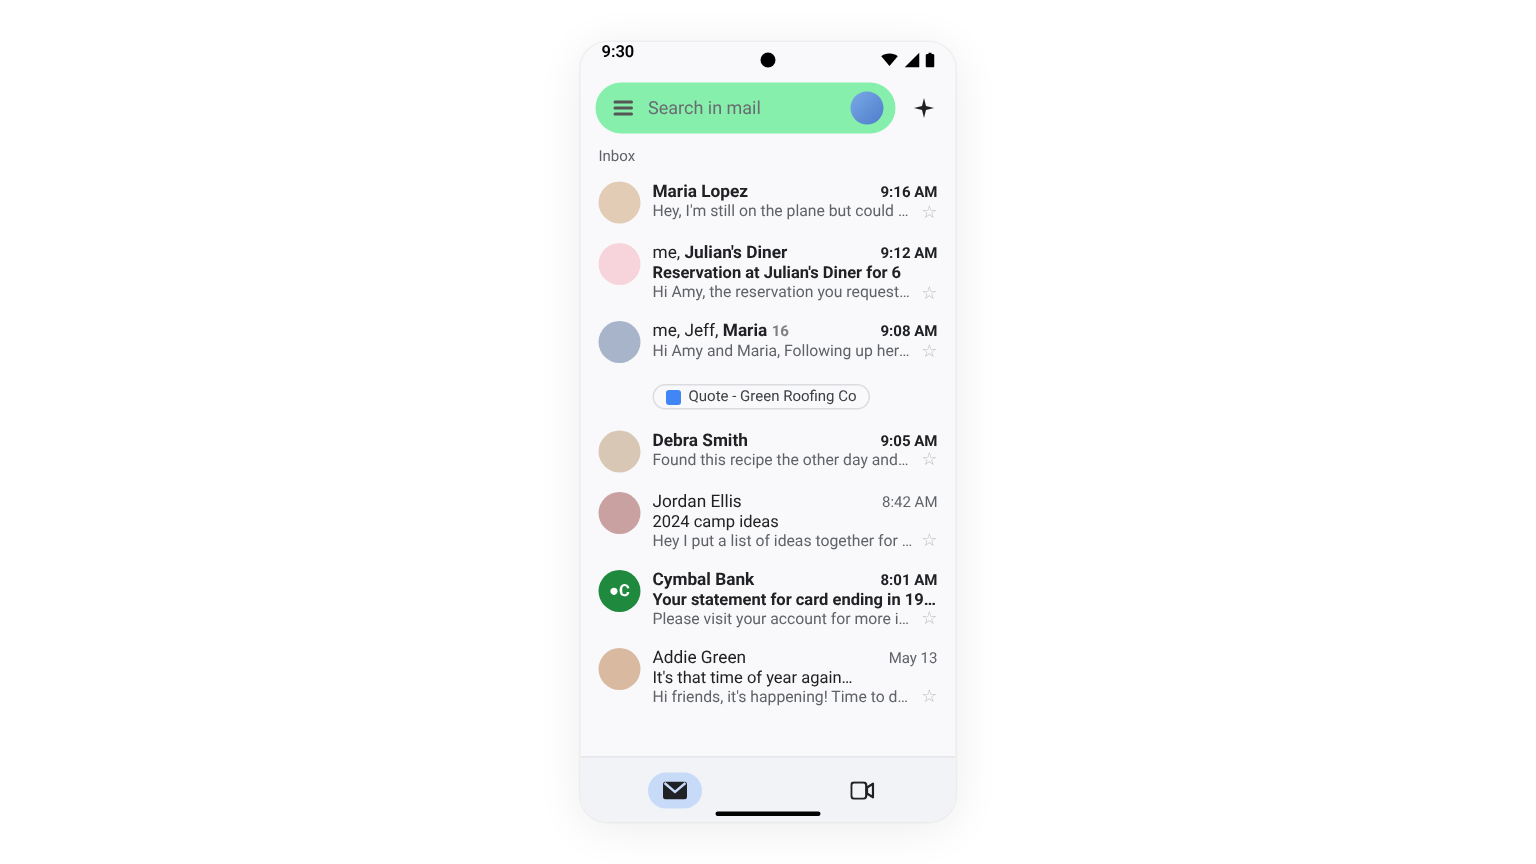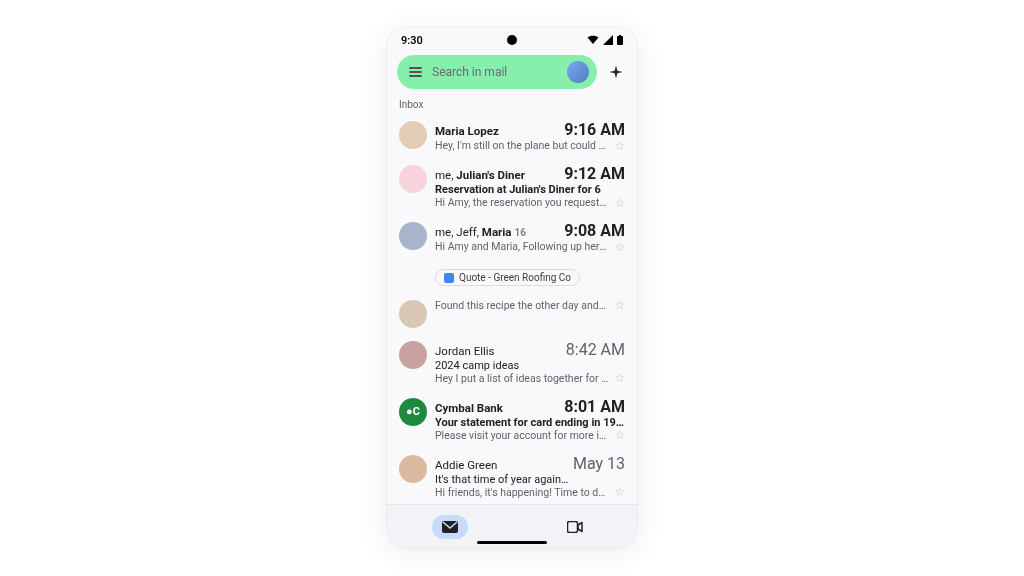--- a/index.html
+++ b/index.html
@@ -20,21 +20,20 @@
     border-radius: 18px;
     box-shadow: 0 4px 30px rgba(0,0,0,0.08), 0 0 0 1px rgba(0,0,0,0.04);
     position: relative;
     overflow: hidden;
     display: flex;
     flex-direction: column;
   }
   .status-bar {
     height: 24px;
     display: flex;
-    align-items: center;
     justify-content: space-between;
     padding: 0 14px;
     font-size: 11px;
     font-weight: 600;
     color: #000;
     flex-shrink: 0;
   }
   .camera-dot {
     position: absolute;
     top: 7px;
@@ -89,21 +88,21 @@
   }
   .avatar {
     width: 28px; height: 28px; border-radius: 50%; flex-shrink: 0;
     background: #ccc; margin-top: 1px; display:flex; align-items:center; justify-content:center;
     color:#fff; font-size:11px; font-weight:700;
   }
   .mail-body { flex: 1; min-width: 0; }
   .row1 { display: flex; justify-content: space-between; align-items: baseline; gap:6px;}
   .sender { font-size: 11.5px; color:#202124; }
   .count { font-size:10px; color:#808080; margin-left:3px; }
-  .time { font-size: 16px; color:#5f6368;text-align:center; }
+  .time { font-size: 10px; color:#5f6368;text-align:center; }
   .sender.unread { font-weight: 700; }
   .time.unread { font-weight: 700; color:#202124; }
   .subject { font-size: 11px; color:#202124; white-space:nowrap; overflow:hidden; text-overflow:ellipsis; }
   .subject.unread { font-weight:700; }
   .row3 { display:flex; justify-content:space-between; align-items:center; gap:6px;}
   .snippet { font-size: 10.5px; color:#5f6368; white-space:nowrap; overflow:hidden; text-overflow:ellipsis; flex:1;}
   .star { font-size:12px; color:#bdbdbd; flex-shrink:0; line-height:1; }
   .chip {
     display:inline-flex; align-items:center; gap:5px;
     border:1px solid #dadce0; border-radius:12px; padding:2px 8px;
@@ -205,20 +204,24 @@
             <div class="snippet">Hi Amy and Maria, Following up here t…</div>
             <span class="star">☆</span>
           </div><div class="chip">
             <span class="chip-ico"></span>
             <span>Quote - Green Roofing Co</span>
           </div></div>
       </div>
       <div class="mail">
         <div class="avatar" style="background: rgb(217, 199, 182);"></div>
         <div class="mail-body">
+          <div class="row1">
+            <span class="sender unread"><span style="font-weight: 700;">Debra Smith</span></span>
+            <span class="time unread">9:05 AM</span>
+          </div>
           <div class="row3">
             <div class="snippet">Found this recipe the other day and it might…</div>
             <span class="star">☆</span>
           </div>
         </div>
       </div>
       <div class="mail">
         <div class="avatar" style="background: rgb(201, 161, 160);"></div>
         <div class="mail-body">
           <div class="row1">

